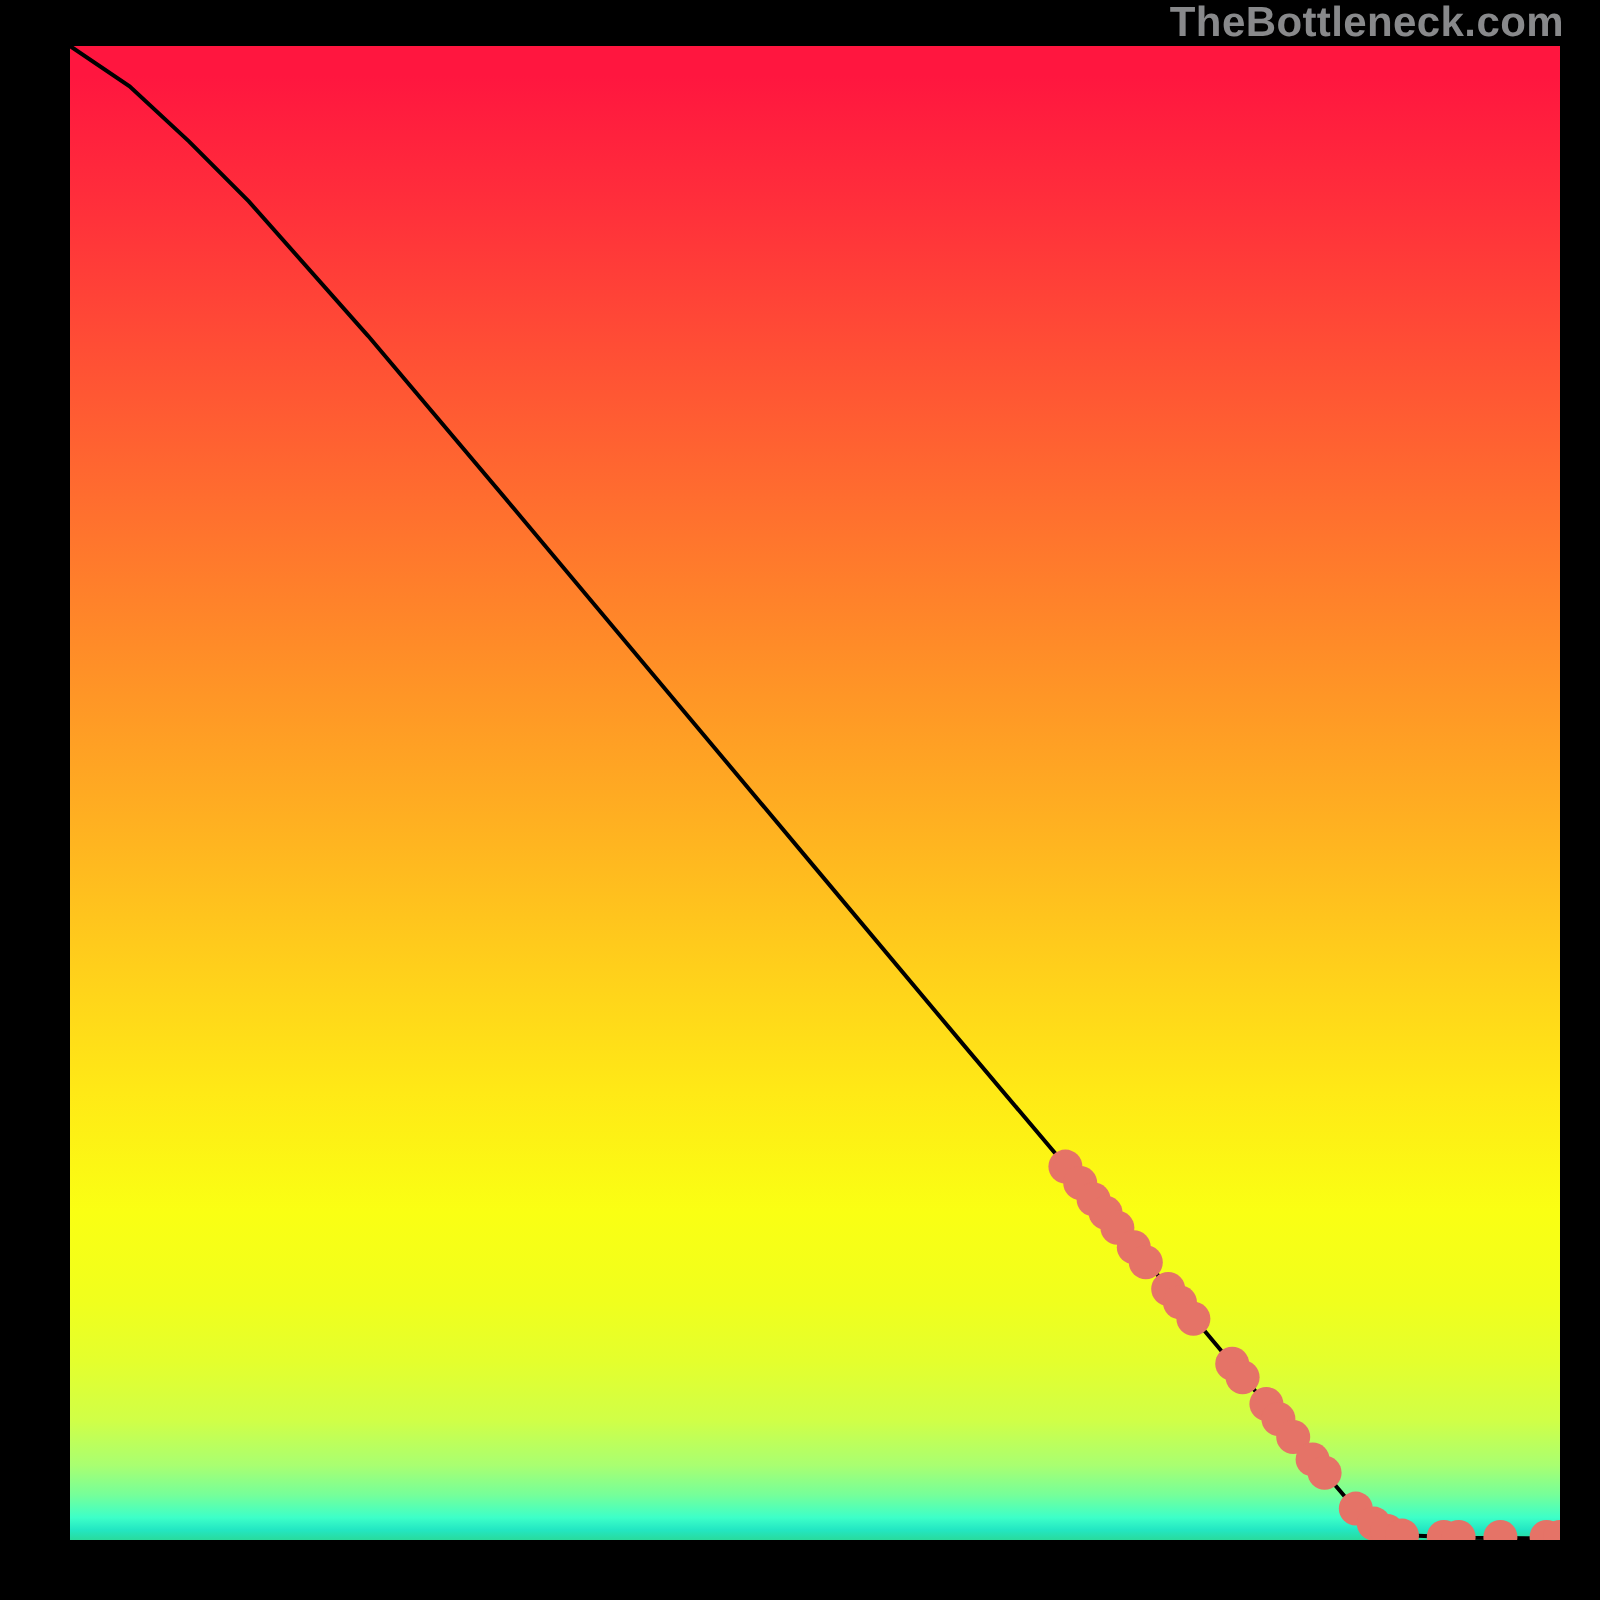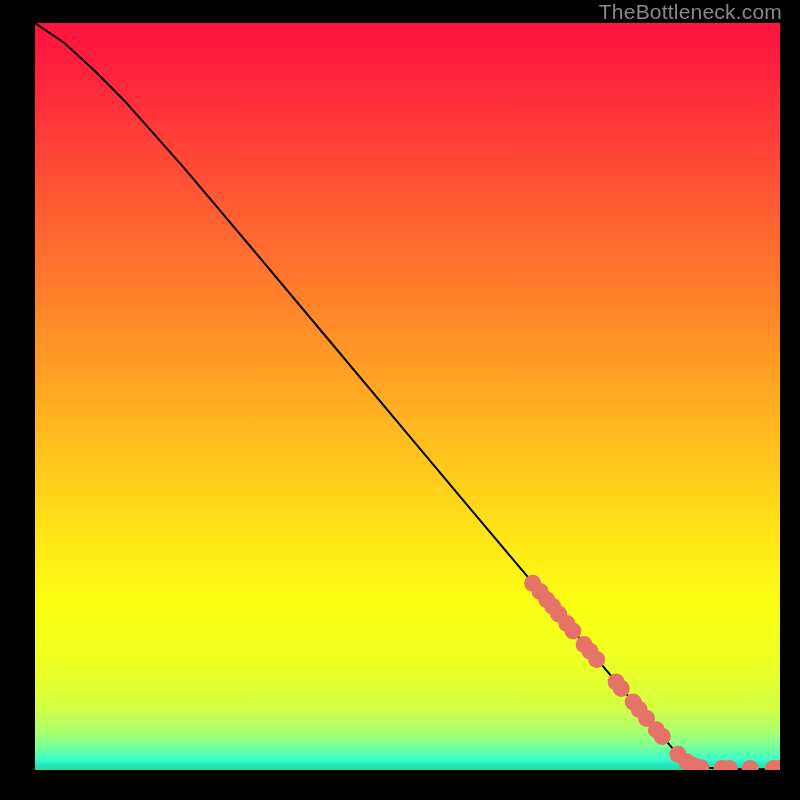--- a/index.html
+++ b/index.html
@@ -52,21 +52,21 @@
     width: 745px;
     height: 747px;
     pointer-events: none;
   }
   .watermark {
     position: absolute;
     top: 0;
     right: 18px;
     font-family: Arial, Helvetica, sans-serif;
     font-size: 21px;
-    font-weight: 400;
+    font-weight: 700;
     color: #88898b;
     letter-spacing: 0.2px;
     user-select: none;
   }
 </style>
 </head>
 <body>
 
 <div class="stage">
   <div class="plot">

